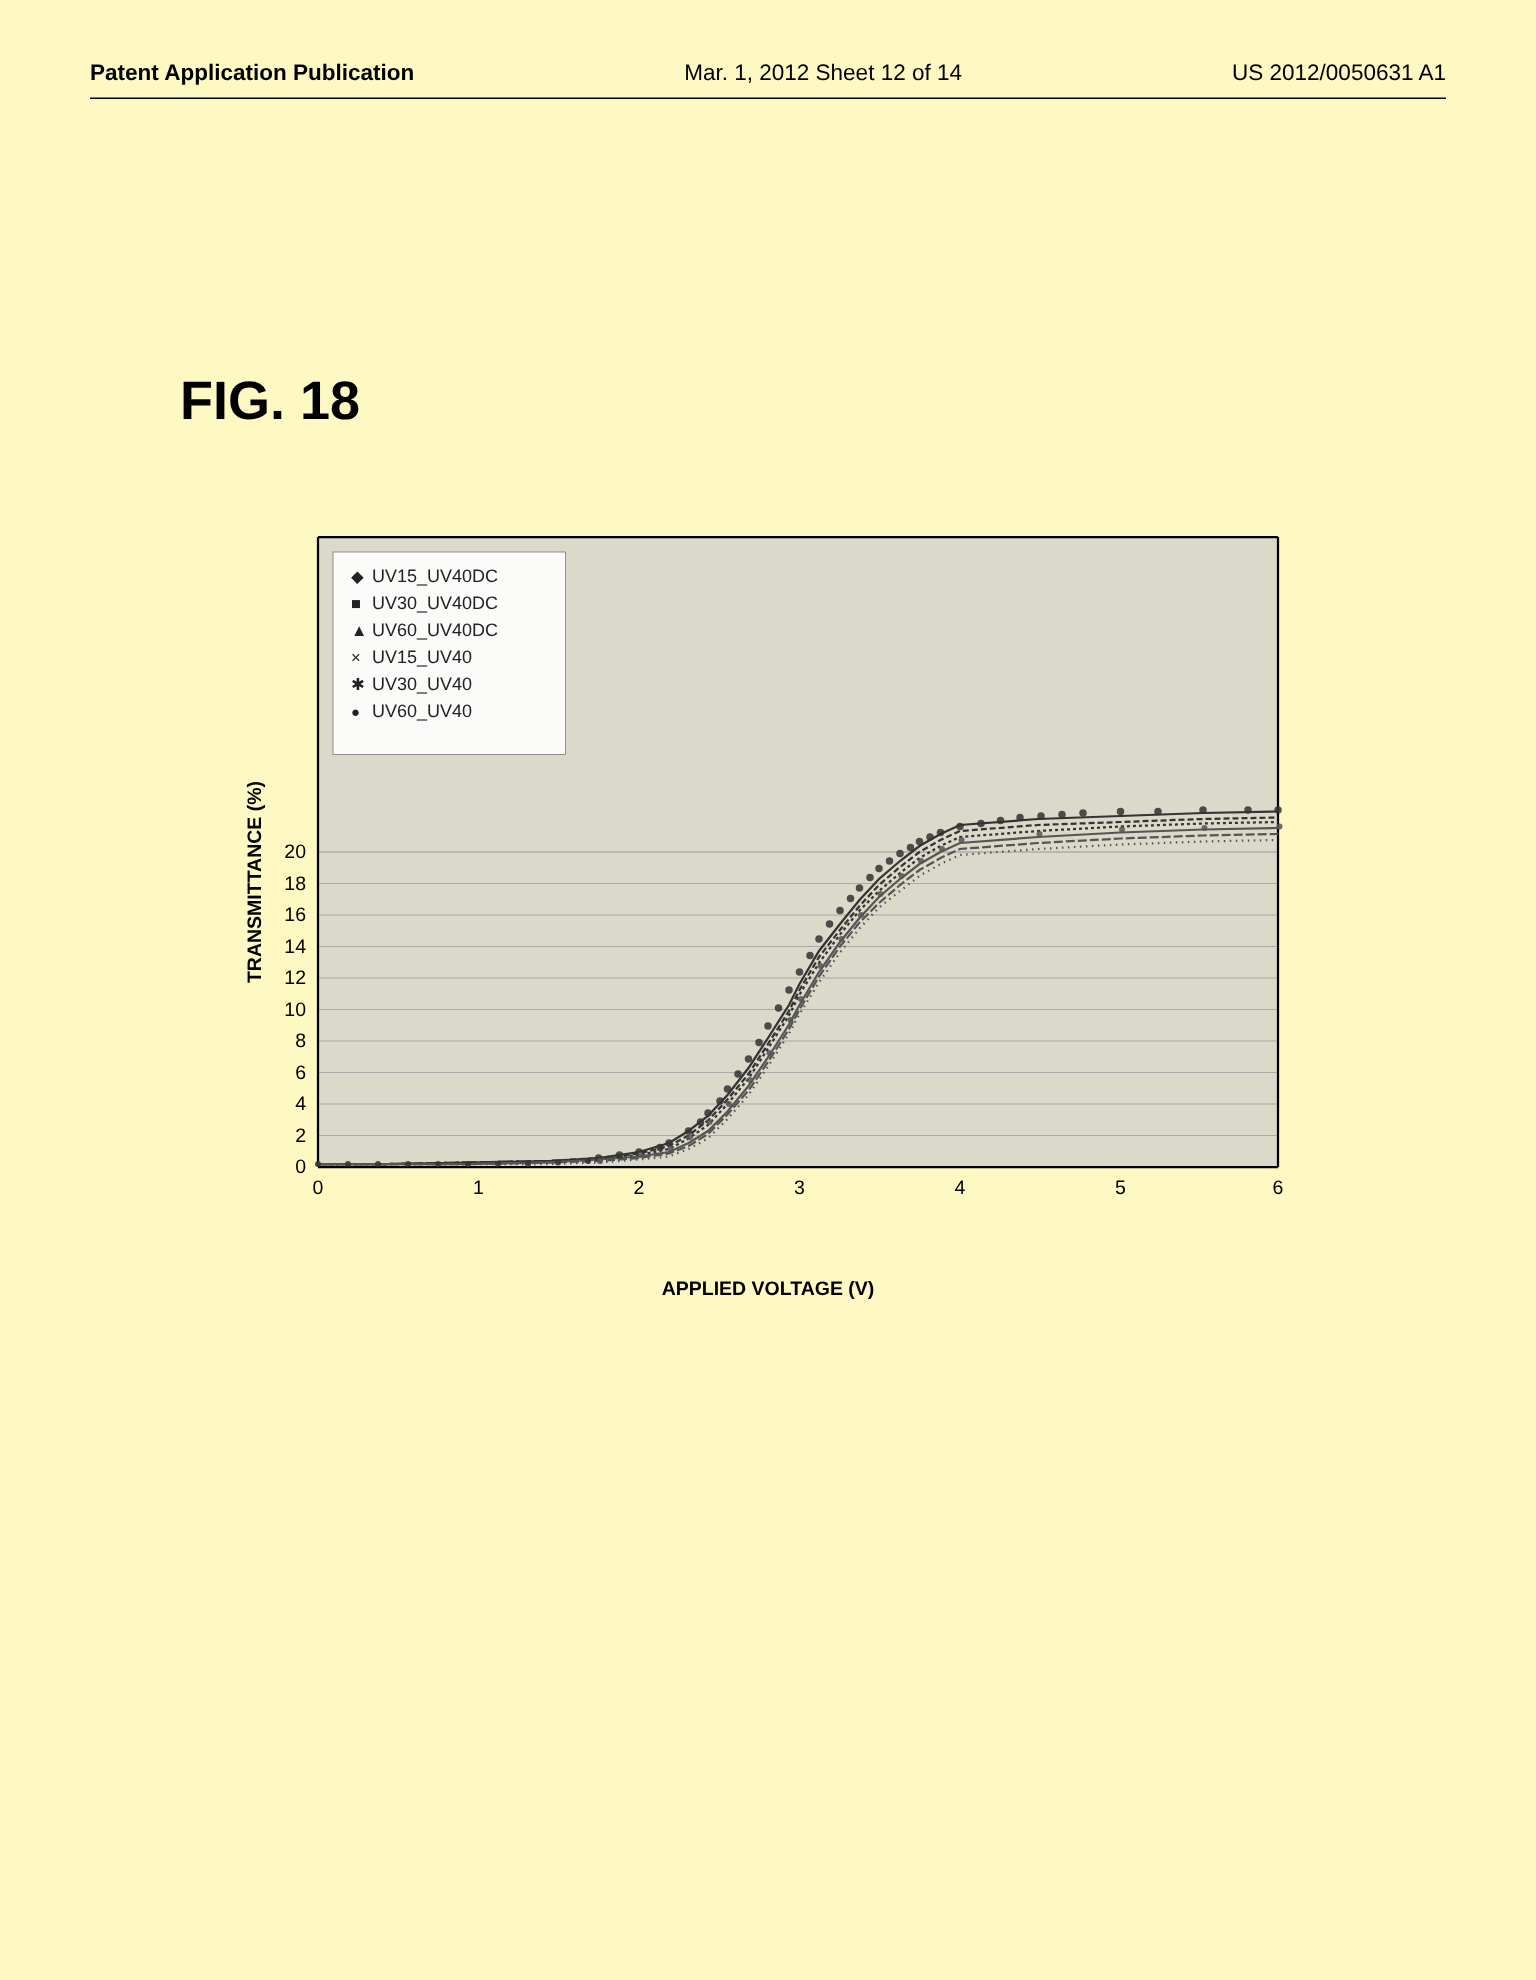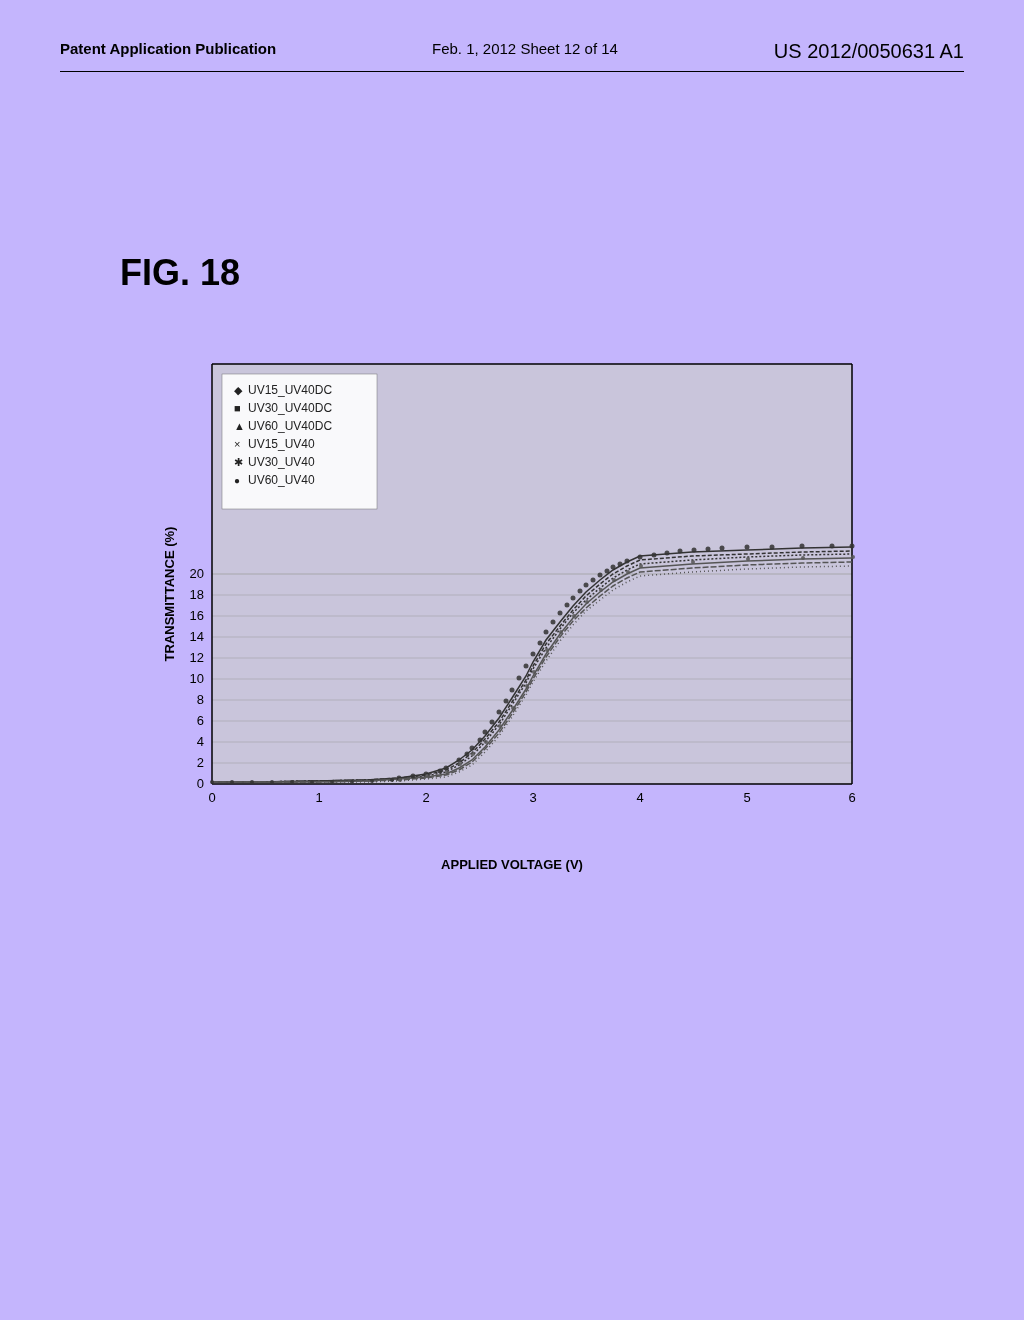--- a/index.html
+++ b/index.html
@@ -8,42 +8,42 @@
       font-family: 'Times New Roman', Times, serif;
       width: 1024px;
       height: 1320px;
       position: relative;
       overflow: hidden;
     }
 
     .page {
       width: 1024px;
       height: 1320px;
-      background: #c4b5fd;
+      background: #fef9c3;
       position: relative;
       padding: 40px 60px;
     }
 
     .header {
       display: flex;
       justify-content: space-between;
       align-items: flex-start;
       border-bottom: 1px solid #000;
       padding-bottom: 8px;
       margin-bottom: 0;
     }
 
     .header-left {
       font-size: 15px;
       font-weight: bold;
       font-family: Arial, sans-serif;
     }
 
     .header-right {
-      font-size: 20px;
+      font-size: 15px;
       font-family: Arial, sans-serif;
       text-align: right;
     }
 
     .header-center {
       font-size: 15px;
       font-family: Arial, sans-serif;
       text-align: center;
     }
 
@@ -104,21 +104,21 @@
       font-weight: bold;
     }
   </style>
 </head>
 <body>
 
 <div class="page">
 
   <div class="header">
     <div class="header-left">Patent Application Publication</div>
-    <div class="header-center">Feb. 1, 2012  Sheet 12 of 14</div>
+    <div class="header-center">Mar. 1, 2012  Sheet 12 of 14</div>
     <div class="header-right">US 2012/0050631 A1</div>
   </div>
 
   <div class="fig-title">FIG. 18</div>
 
   <div class="chart-container">
 
     <div class="chart-area">
       <div class="y-axis-label">TRANSMITTANCE (%)</div>
       <div class="x-axis-label">APPLIED VOLTAGE (V)</div>

